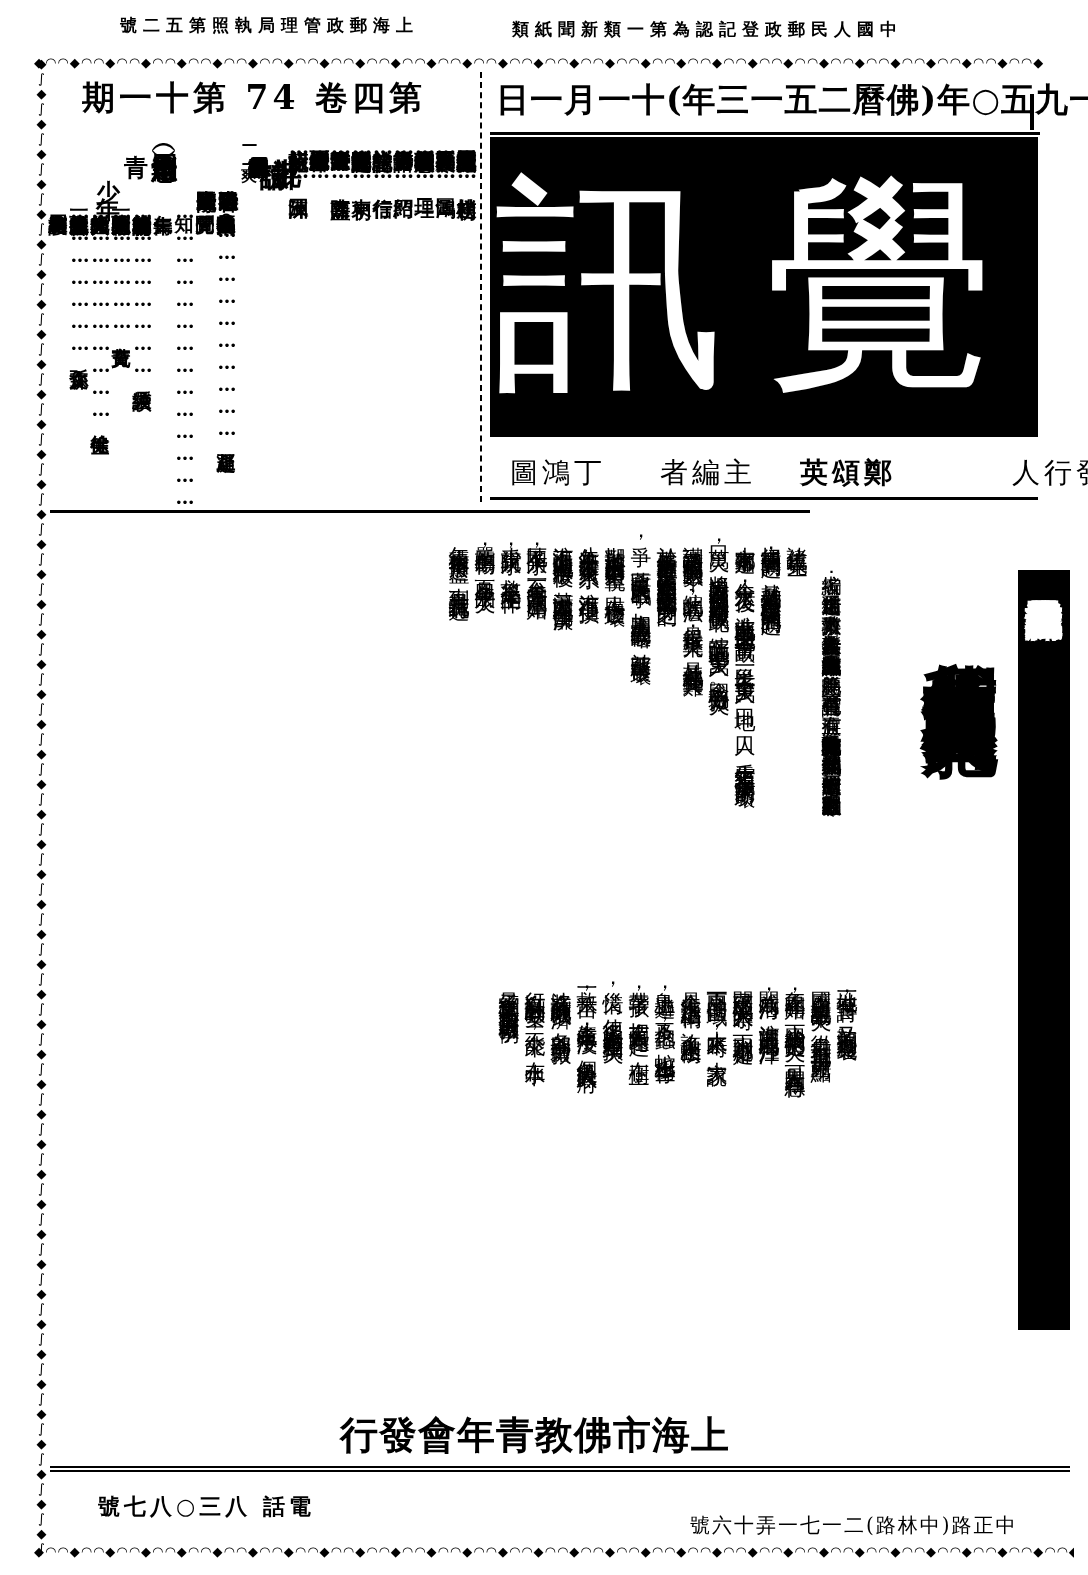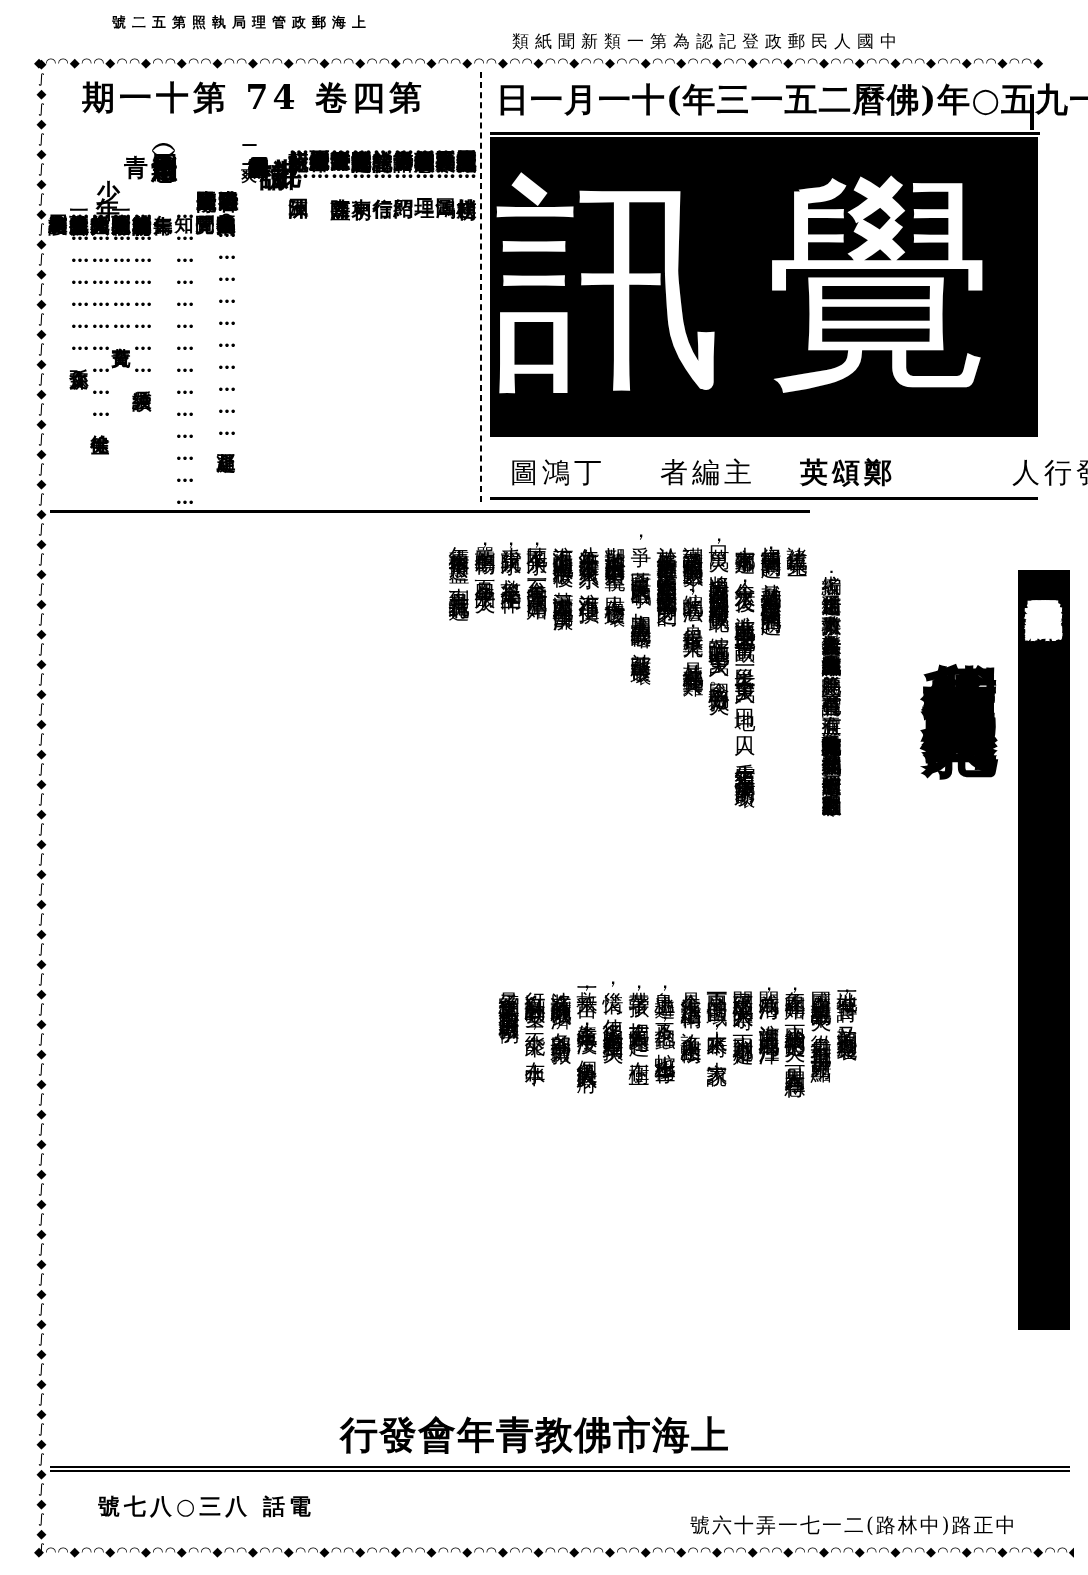--- a/index.html
+++ b/index.html
@@ -4,22 +4,22 @@
   <style>
     * { box-sizing: border-box; margin: 0; padding: 0; }
     html, body { width: 1088px; height: 1575px; background: #fff; overflow: hidden; }
     body { position: relative; font-family: "DejaVu Serif", "Liberation Serif", serif; color: #000; }
 
     .rtl { direction: rtl; unicode-bidi: bidi-override; white-space: nowrap; }
     .vert { writing-mode: vertical-rl; text-orientation: upright; }
 
     
     #postal-line { position: absolute; top: 14px; left: 0; width: 1088px; height: 30px; }
-    #postal-left { position: absolute; left: 112px; top: 0; font-size: 14px; font-weight: bold; letter-spacing: 6px; }
-    #postal-right { position: absolute; left: 512px; top: 16px; font-size: 17px; font-weight: normal; letter-spacing: 6px; }
+    #postal-left { position: absolute; left: 120px; top: 0; font-size: 17px; font-weight: bold; letter-spacing: 6px; }
+    #postal-right { position: absolute; left: 512px; top: 4px; font-size: 17px; font-weight: bold; letter-spacing: 6px; }
 
     
     .border-h { position: absolute; height: 14px; overflow: hidden; font-size: 13px; line-height: 14px; letter-spacing: 1px; white-space: nowrap; font-family: "DejaVu Sans", sans-serif; }
     .border-v { position: absolute; width: 14px; overflow: hidden; font-size: 13px; line-height: 14px; font-family: "DejaVu Sans", sans-serif; writing-mode: vertical-rl; text-orientation: upright; white-space: nowrap; }
     #border-top { top: 56px; left: 34px; width: 1010px; }
     #border-bottom { top: 1545px; left: 34px; width: 1040px; }
     #border-left { top: 56px; left: 34px; height: 1500px; }
 
     
     #issue-info { position: absolute; left: 82px; top: 76px; font-size: 33px; font-weight: bold; letter-spacing: 4px; }

